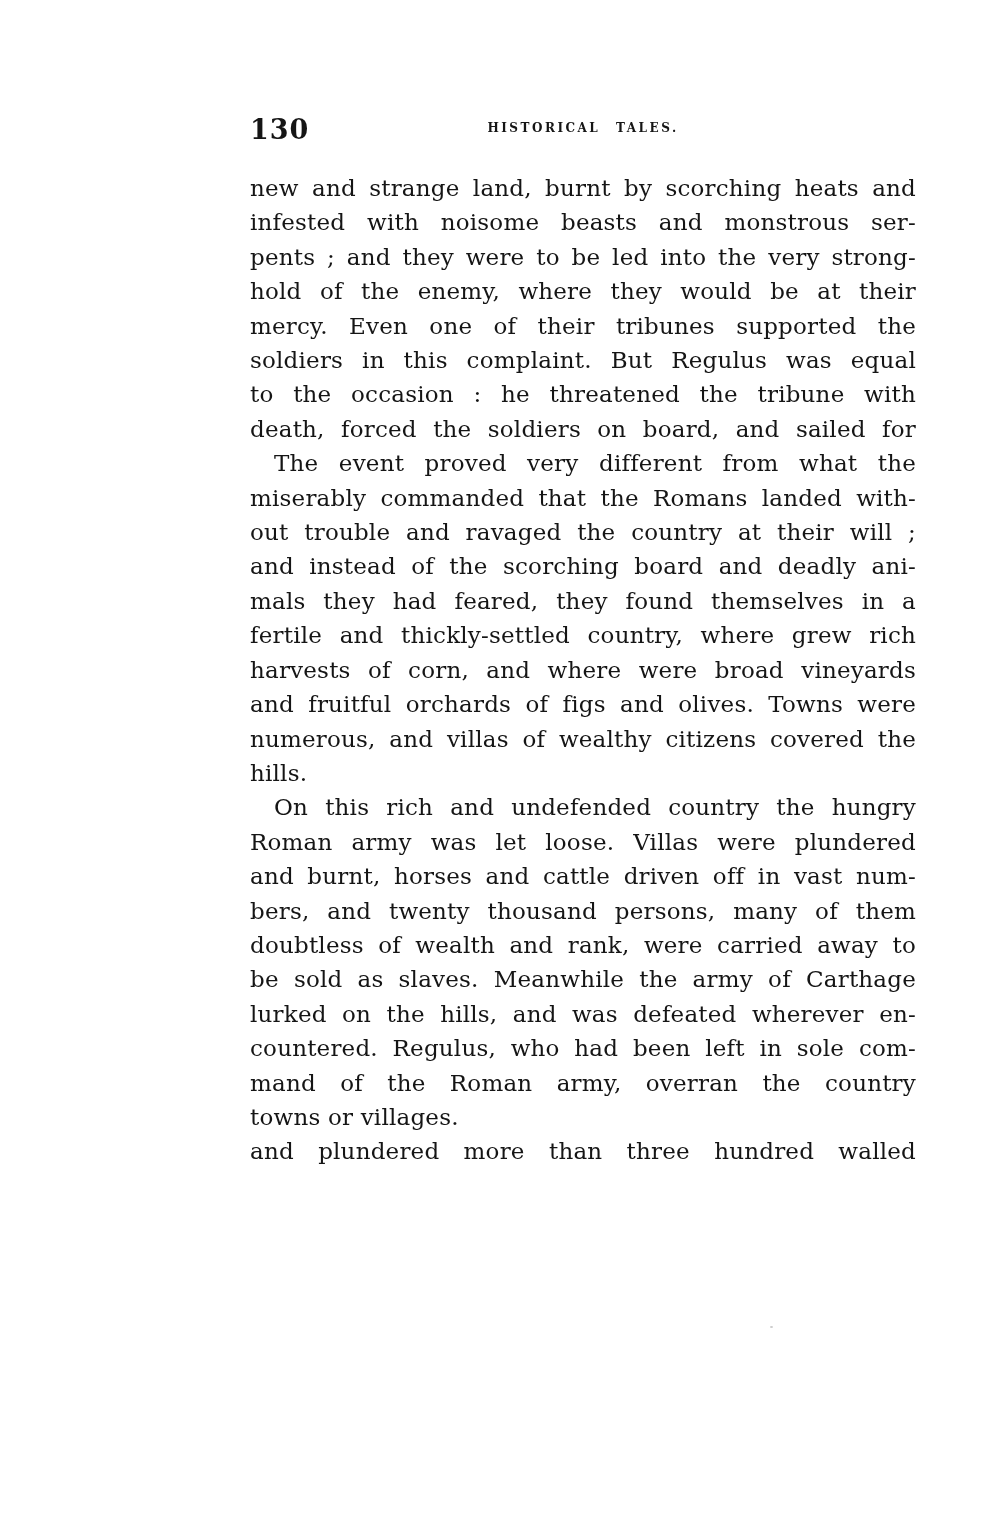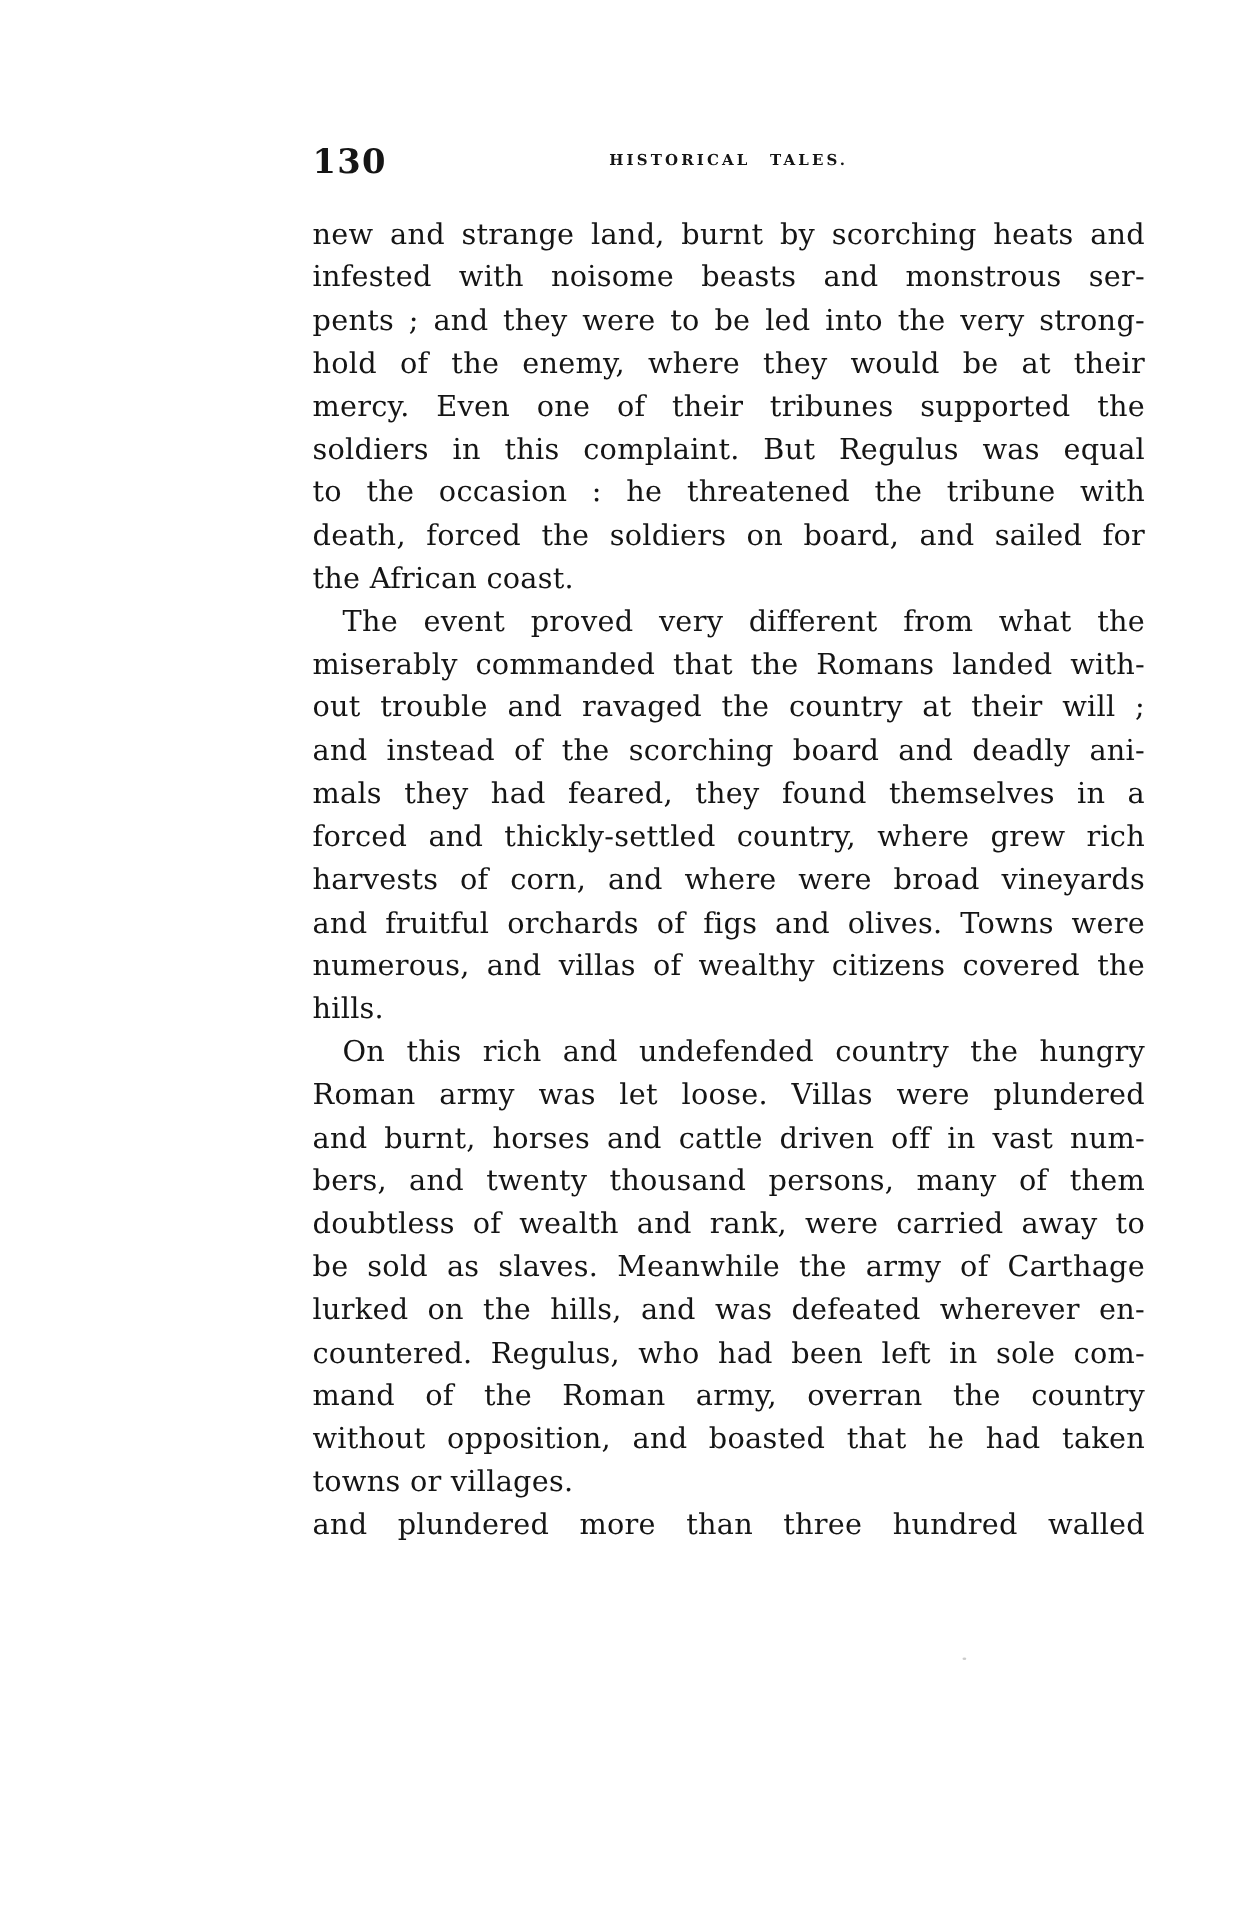--- a/index.html
+++ b/index.html
@@ -87,45 +87,43 @@
   <main class="text-block" id="text-block">
       <div class="paragraph">
         <div class="line">new and strange land, burnt by scorching heats and</div>
         <div class="line">infested with noisome beasts and monstrous ser-</div>
         <div class="line">pents ; and they were to be led into the very strong-</div>
         <div class="line">hold of the enemy, where they would be at their</div>
         <div class="line">mercy.  Even one of their tribunes supported the</div>
         <div class="line">soldiers in this complaint.  But Regulus was equal</div>
         <div class="line">to the occasion : he threatened the tribune with</div>
         <div class="line">death, forced the soldiers on board, and sailed for</div>
-        <div class="line lastline">the African coast.</div>
       </div>
       <div class="paragraph">
         <div class="line indent">The event proved very different from what the</div>
         <div class="line">miserably commanded that the Romans landed with-</div>
         <div class="line">out trouble and ravaged the country at their will ;</div>
         <div class="line">and instead of the scorching board and deadly ani-</div>
         <div class="line">mals they had feared, they found themselves in a</div>
-        <div class="line">forced and thickly-settled country, where grew rich</div>
+        <div class="line">fertile and thickly-settled country, where grew rich</div>
         <div class="line">harvests of corn, and where were broad vineyards</div>
         <div class="line">and fruitful orchards of figs and olives.  Towns were</div>
         <div class="line">numerous, and villas of wealthy citizens covered the</div>
         <div class="line lastline">hills.</div>
       </div>
       <div class="paragraph">
         <div class="line indent">On this rich and undefended country the hungry</div>
         <div class="line">Roman army was let loose.  Villas were plundered</div>
         <div class="line">and burnt, horses and cattle driven off in vast num-</div>
         <div class="line">bers, and twenty thousand persons, many of them</div>
         <div class="line">doubtless of wealth and rank, were carried away to</div>
         <div class="line">be sold as slaves.  Meanwhile the army of Carthage</div>
         <div class="line">lurked on the hills, and was defeated wherever en-</div>
         <div class="line">countered.  Regulus, who had been left in sole com-</div>
         <div class="line">mand of the Roman army, overran the country</div>
-        <div class="line">without opposition, and boasted that he had taken</div>
         <div class="line lastline">towns or villages.</div>
         <div class="line">and plundered more than three hundred walled</div>
       </div>
     </main>
 
   <span class="speck speck-1"></span>
   <span class="speck speck-2"></span>
 </div>
 
 </body></html>

